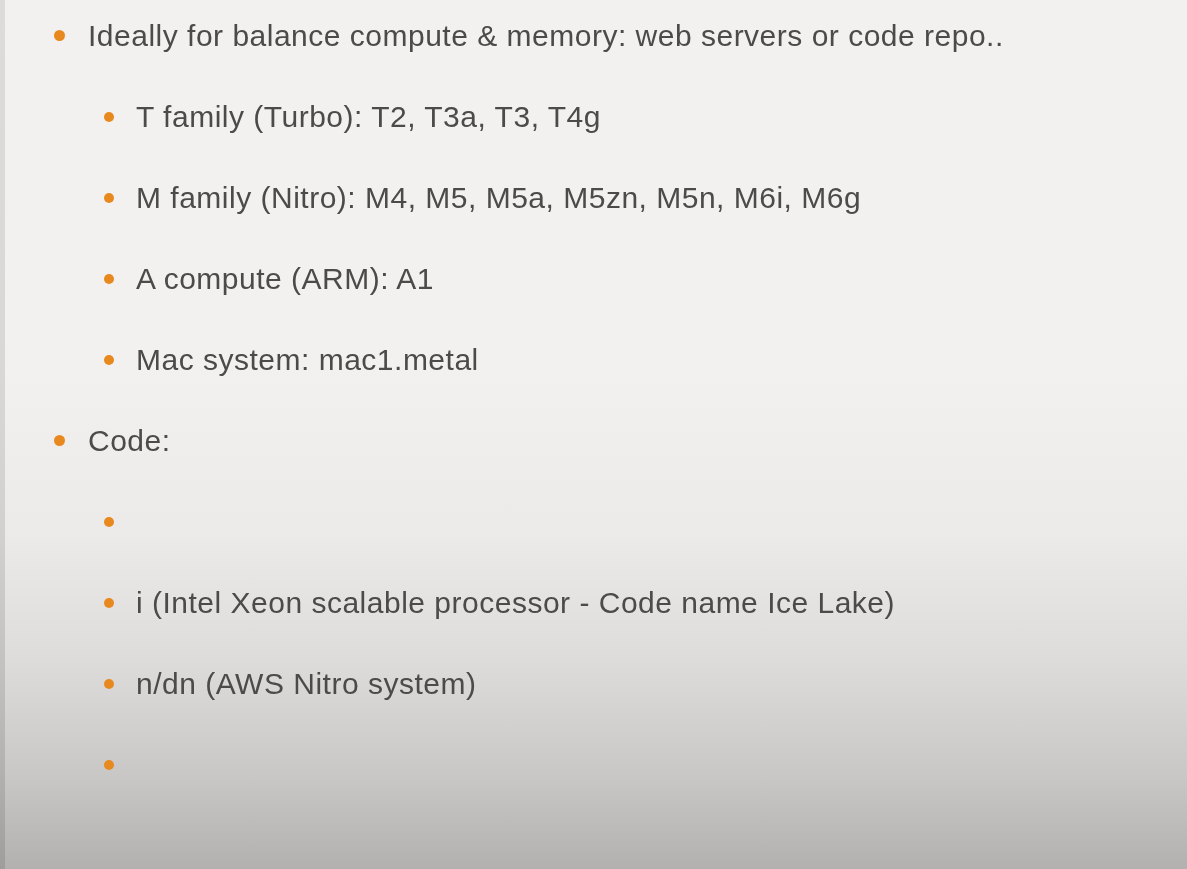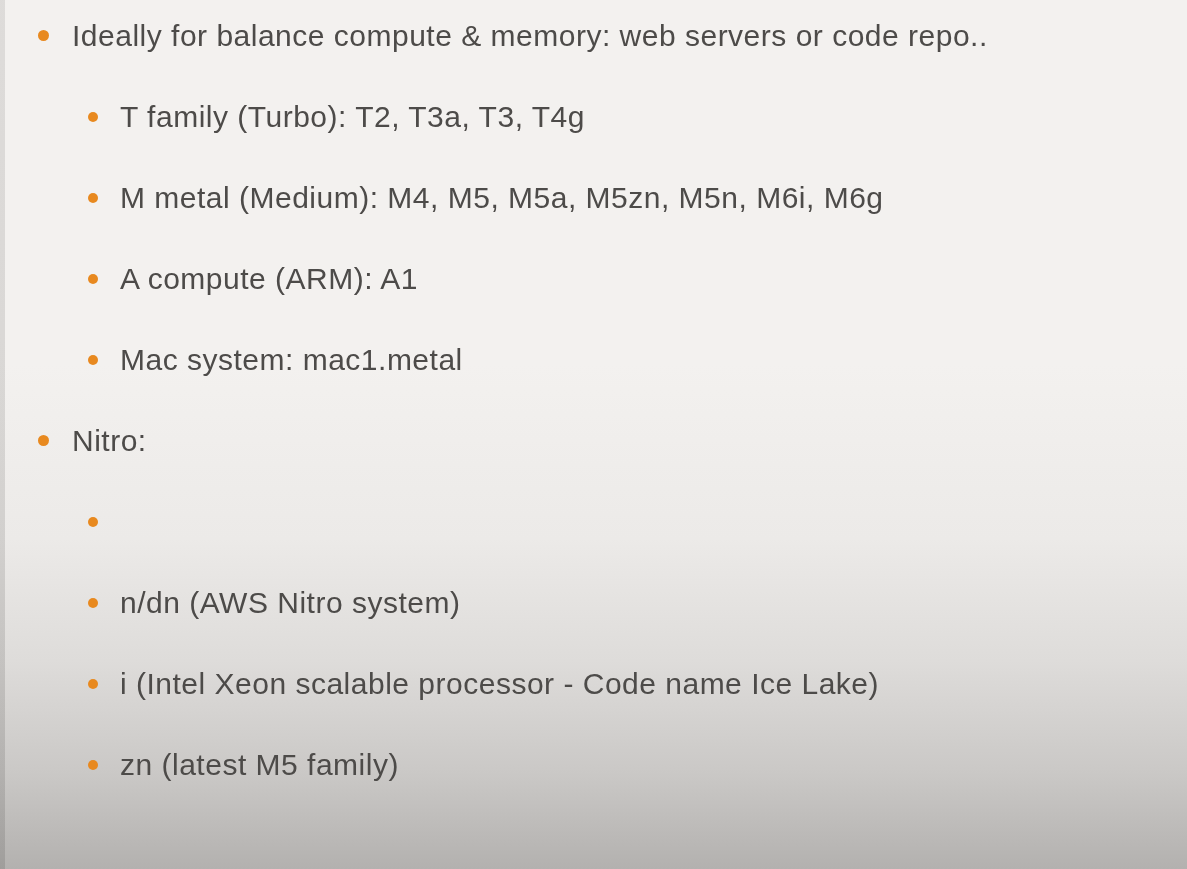--- a/index.html
+++ b/index.html
@@ -32,20 +32,21 @@
     width: 5px;
     height: 100%;
     background: linear-gradient(180deg,
       rgba(110,108,106,0.16) 0%,
       rgba(110,108,106,0.20) 55%,
       rgba(90,88,86,0.22) 100%);
   }
   .bullet-list {
     position: absolute;
     inset: 0;
+    margin-left: 16px;
   }
   .row {
     display: flex;
     align-items: center;
     height: 81px;
   }
   .row:first-child {
     margin-top: -5px;
   }
   .row.l1 { padding-left: 38px; }
@@ -83,51 +84,50 @@
     <span class="btext">Ideally for balance compute &amp; memory: web servers or code repo..</span>
   </div>
 
   <div class="row l2">
     <span class="bullet"></span>
     <span class="btext">T family (Turbo): T2, T3a, T3, T4g</span>
   </div>
 
   <div class="row l2">
     <span class="bullet"></span>
-    <span class="btext">M metal (Medium): M4, M5, M5a, M5zn, M5n, M6i, M6g</span>
+    <span class="btext">M family (Nitro): M4, M5, M5a, M5zn, M5n, M6i, M6g</span>
   </div>
 
   <div class="row l2">
     <span class="bullet"></span>
     <span class="btext">A compute (ARM): A1</span>
   </div>
 
   <div class="row l2">
     <span class="bullet"></span>
     <span class="btext">Mac system: mac1.metal</span>
   </div>
 
   <div class="row l1">
     <span class="bullet"></span>
-    <span class="btext">Nitro:</span>
+    <span class="btext">Code:</span>
   </div>
 
 
   <div class="row l2">
     <span class="bullet"></span>
   </div>
 
   <div class="row l2">
     <span class="bullet"></span>
+    <span class="btext">i (Intel Xeon scalable processor - Code name Ice Lake)</span>
+  </div>
+
+  <div class="row l2">
+    <span class="bullet"></span>
     <span class="btext">n/dn (AWS Nitro system)</span>
   </div>
 
   <div class="row l2">
     <span class="bullet"></span>
-    <span class="btext">i (Intel Xeon scalable processor - Code name Ice Lake)</span>
-  </div>
-
-  <div class="row l2">
-    <span class="bullet"></span>
-    <span class="btext">zn (latest M5 family)</span>
   </div>
 </div>
 </div>
 
 </body></html>

